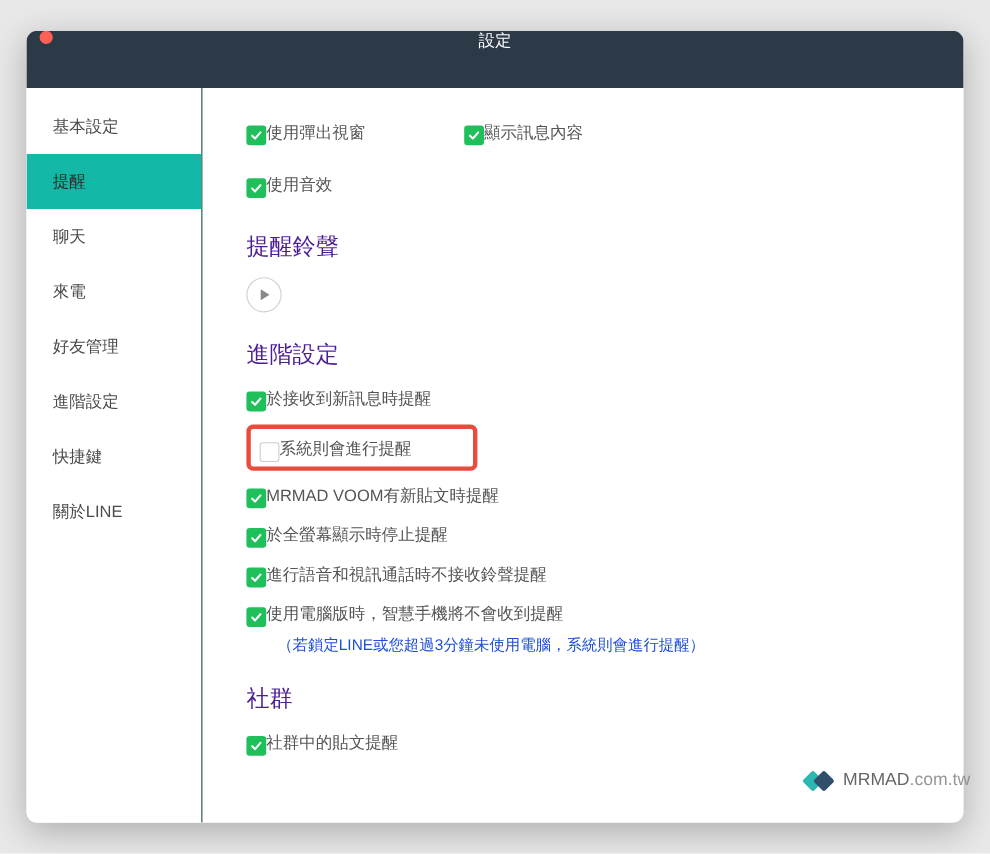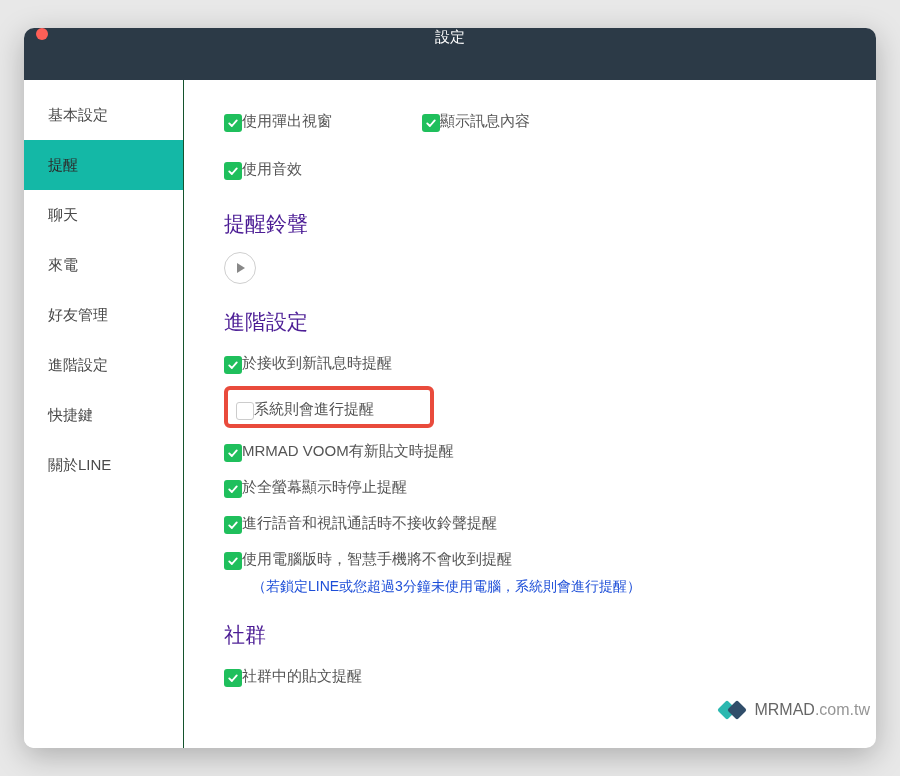--- a/index.html
+++ b/index.html
@@ -179,21 +179,21 @@
     border: 4px solid #e94b3c;
     border-radius: 6px;
     padding: 6px 8px 4px 8px;
     margin-bottom: 10px;
     margin-top: 2px;
     width: 210px;
   }
   .highlight-box .check-row { margin-bottom: 0; }
   .watermark {
     position: fixed;
-    right: 30px;
+    right: 18px;
     bottom: 56px;
     display: flex;
     align-items: center;
     gap: 6px;
     font-size: 16px;
     color: #555555;
     font-weight: 500;
     opacity: 0.9;
   }
   .watermark .logo {

